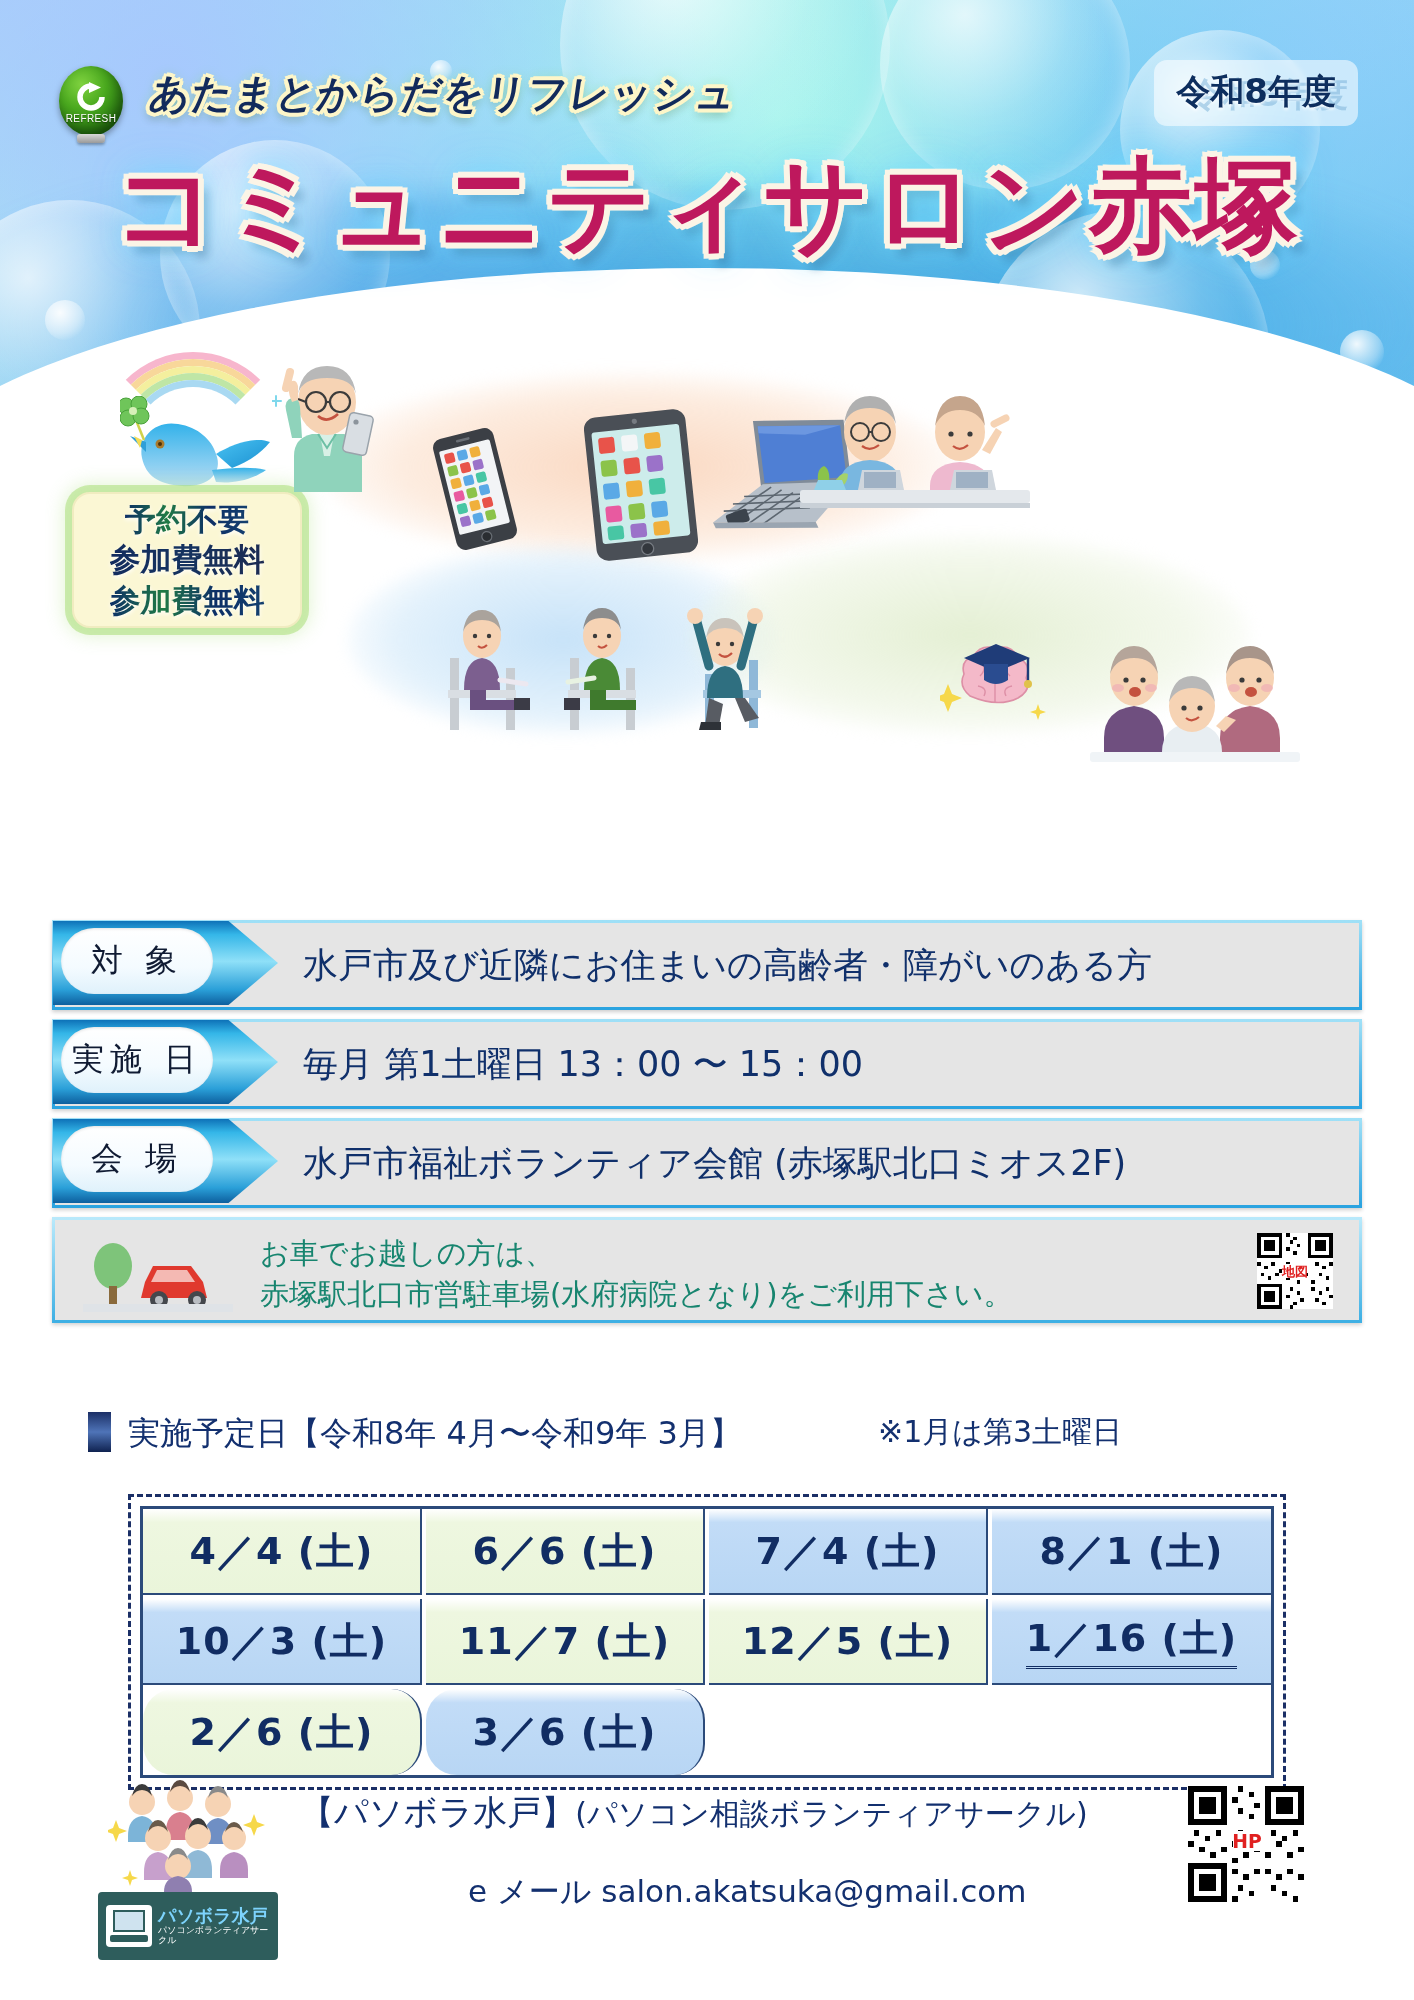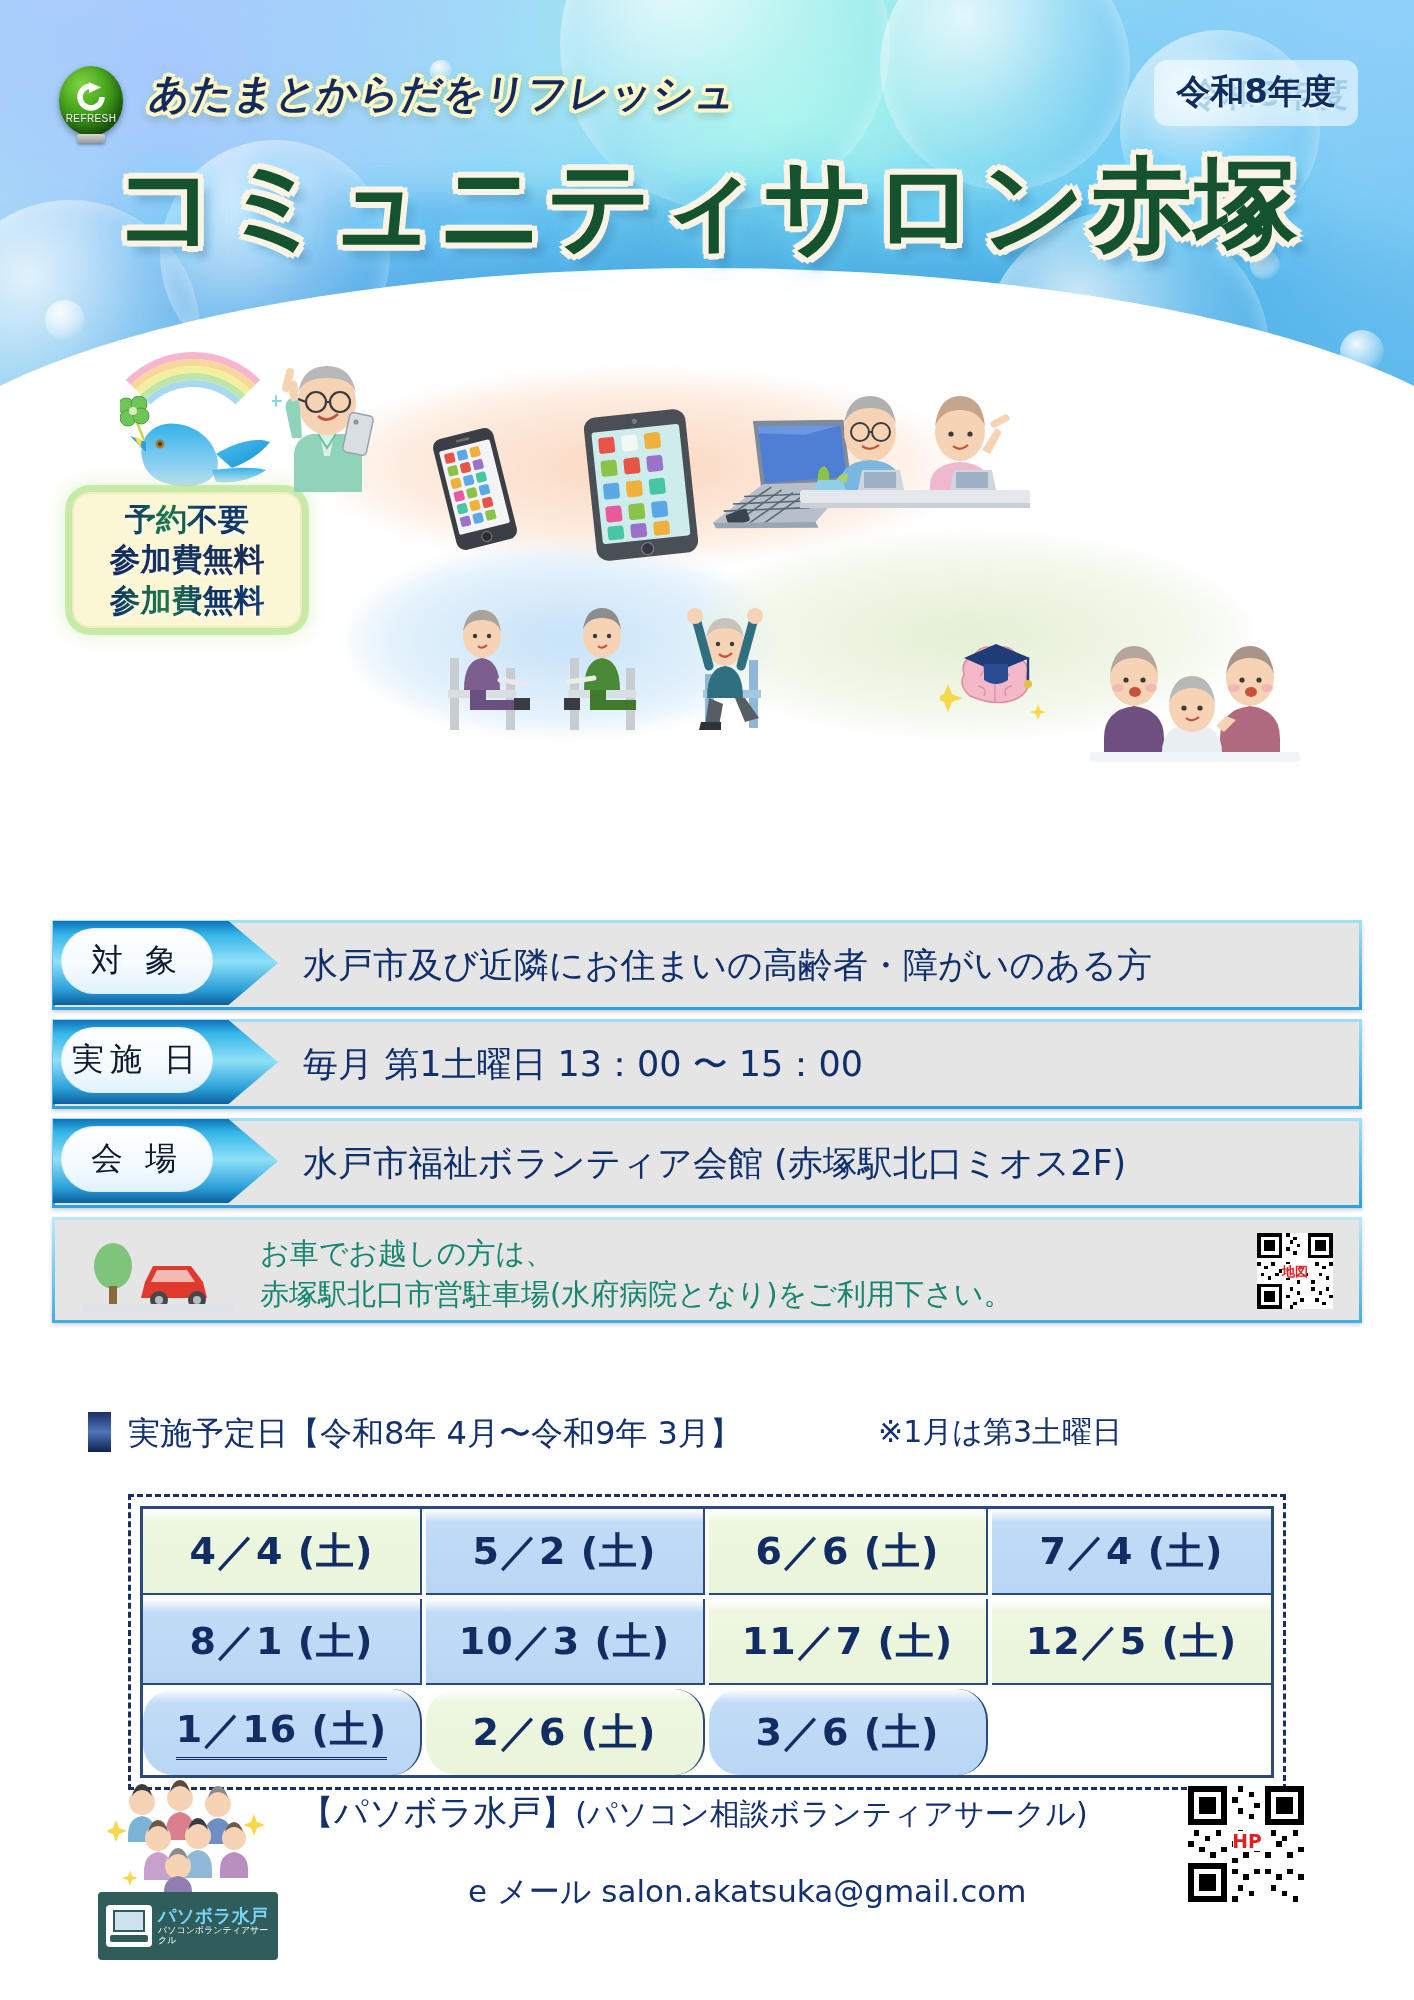--- a/index.html
+++ b/index.html
@@ -79,21 +79,21 @@
     position:relative;font-size:34px;font-weight:bold;color:#0d2e5e;white-space:nowrap;
     font-family:"DejaVu Sans","Liberation Sans",sans-serif;
     text-shadow:0 2px 3px rgba(255,255,255,.9);
   }
 
   
   .main-title{
     position:absolute;left:0;right:0;top:138px;text-align:center;
     font-size:103px;font-weight:bold;letter-spacing:3px;white-space:nowrap;
     font-family:"DejaVu Sans","Liberation Sans",sans-serif;
-    color:#14532d;
+    color:#be185d;
     text-shadow:
       3px 0 0 #fbf4e6,-3px 0 0 #fbf4e6,0 3px 0 #fbf4e6,0 -3px 0 #fbf4e6,
       3px 3px 0 #fbf4e6,-3px 3px 0 #fbf4e6,3px -3px 0 #fbf4e6,-3px -3px 0 #fbf4e6,
       6px 0 0 #fbf4e6,-6px 0 0 #fbf4e6,0 6px 0 #fbf4e6,0 -6px 0 #fbf4e6,
       5px 5px 0 #fbf4e6,-5px 5px 0 #fbf4e6,5px -5px 0 #fbf4e6,-5px -5px 0 #fbf4e6,
       0 0 26px rgba(120,225,255,.98), 0 0 44px rgba(90,200,255,.85),
       9px 11px 10px rgba(20,50,90,.34);
   }
 
   
@@ -646,23 +646,20 @@
     <div class="sched-bar"></div>
     <div class="sched-t1">実施予定日【令和8年 4月〜令和9年 3月】</div>
     <div class="sched-t2">※1月は第3土曜日</div>
   </div>
 
   <div class="grid-wrap">
     <div class="grid" id="date-grid">
         <div class="cell g">
           <span>4／4 (土)</span>
         </div>
-        <div class="cell b">
-          <span>5／2 (土)</span>
-        </div>
         <div class="cell g">
           <span>6／6 (土)</span>
         </div>
         <div class="cell b">
           <span>7／4 (土)</span>
         </div>
         <div class="cell b">
           <span>8／1 (土)</span>
         </div>
         <div class="cell b">

